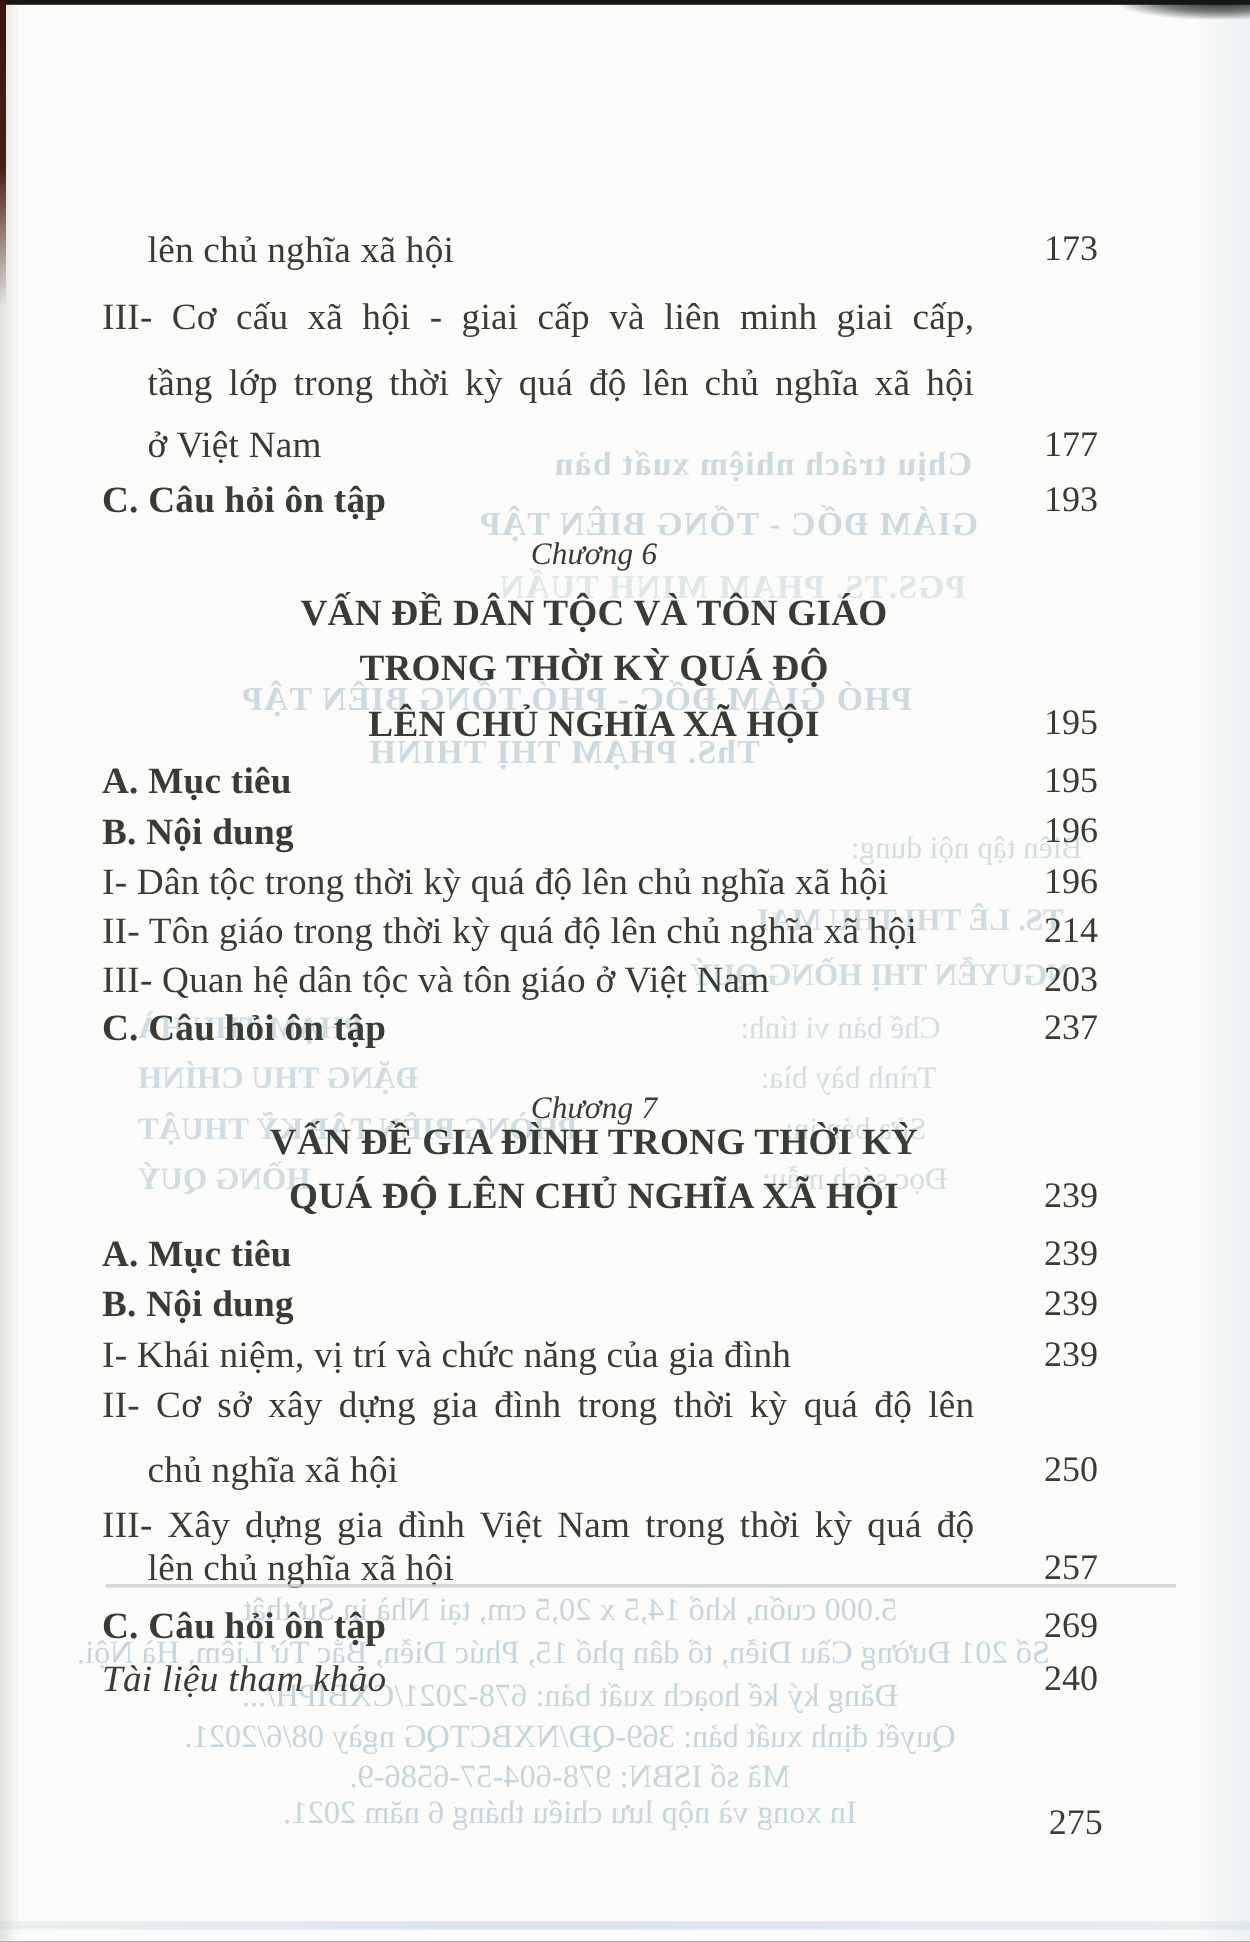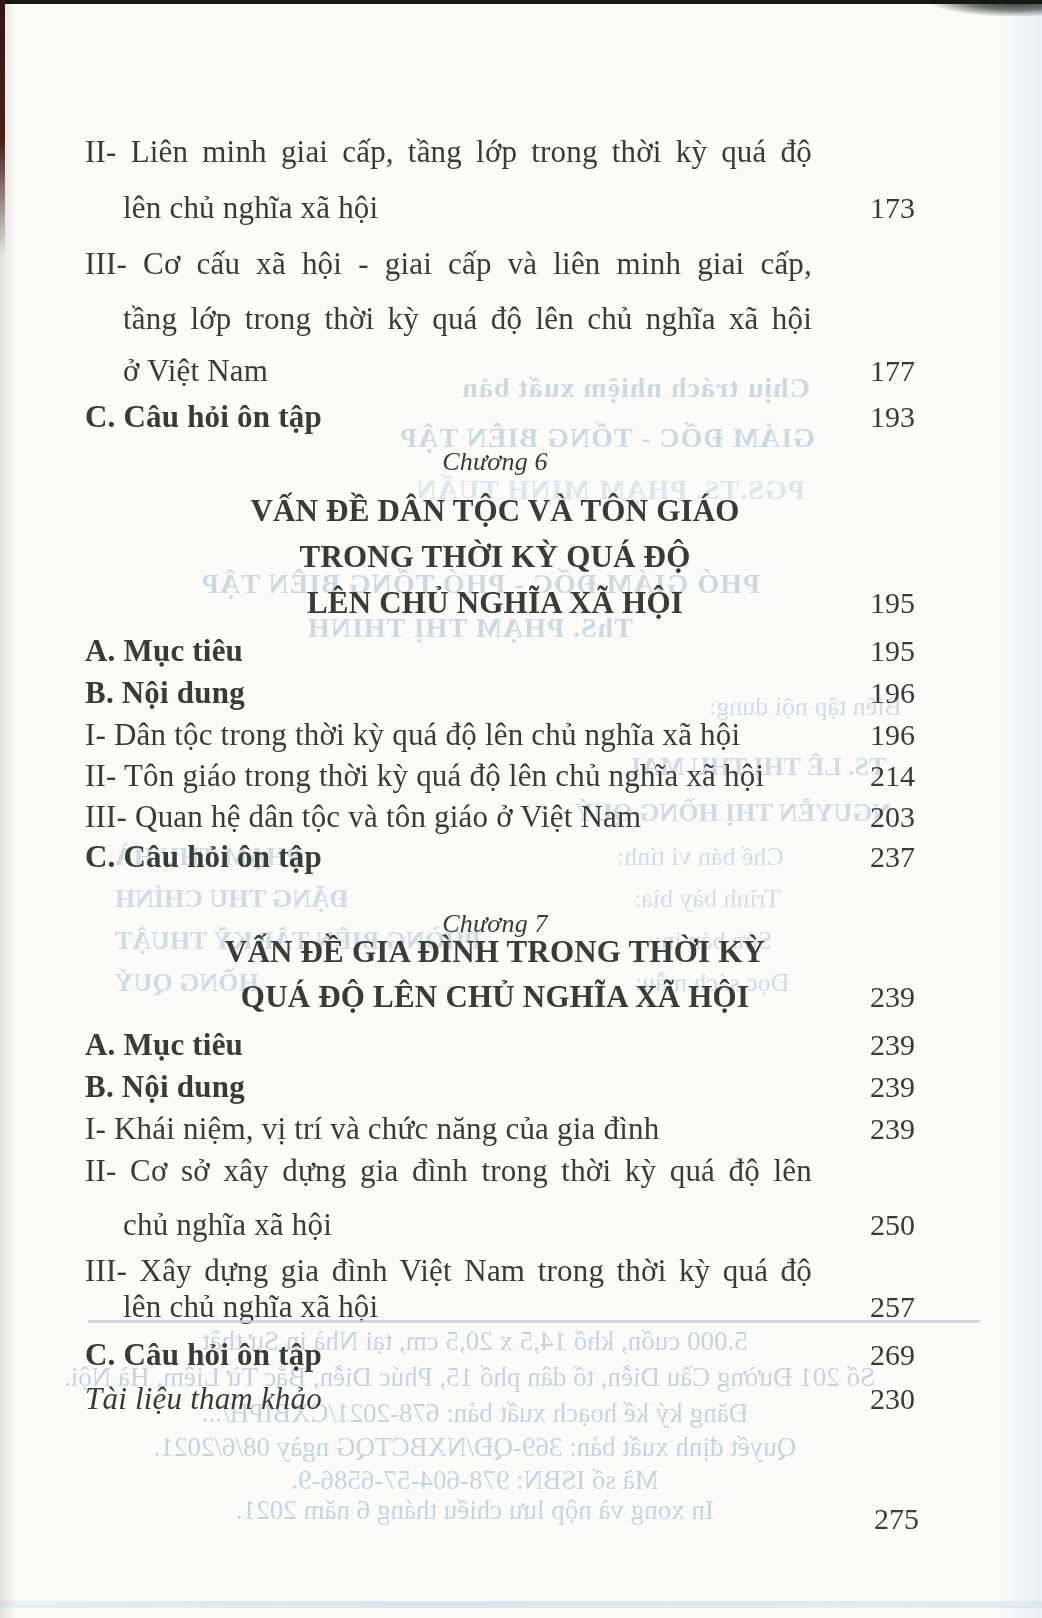--- a/index.html
+++ b/index.html
@@ -76,23 +76,20 @@
   <div class="g nm" style="top:926px;left:115px;">PHÒNG BIÊN TẬP KỸ THUẬT</div>
   <div class="g lbl" style="top:968px;right:252px;">Đọc sách mẫu:</div>
   <div class="g nm" style="top:968px;left:115px;">HỒNG QUÝ</div>
   <div class="g bot" style="top:1326px;">5.000 cuốn, khổ 14,5 x 20,5 cm, tại Nhà in Sự thật</div>
   <div class="g bot" style="top:1362px;">Số 201 Đường Cầu Diễn, tổ dân phố 15, Phúc Diễn, Bắc Từ Liêm, Hà Nội.</div>
   <div class="g bot" style="top:1398px;">Đăng ký kế hoạch xuất bản: 678-2021/CXBIPH/...</div>
   <div class="g bot" style="top:1432px;">Quyết định xuất bản: 369-QĐ/NXBCTQG ngày 08/6/2021.</div>
   <div class="g bot" style="top:1465px;">Mã số ISBN: 978-604-57-6586-9.</div>
   <div class="g bot" style="top:1495px;">In xong và nộp lưu chiểu tháng 6 năm 2021.</div>
 
-  <div class="row" style="top:133px;">
-    <span class="t j">II- Liên minh giai cấp, tầng lớp trong thời kỳ quá độ</span>
-  </div>
   <div class="row" style="top:189px;">
     <span class="t ind">lên chủ nghĩa xã hội</span>
     <span class="pg">173</span>
   </div>
   <div class="row" style="top:245px;">
     <span class="t j">III- Cơ cấu xã hội - giai cấp và liên minh giai cấp,</span>
   </div>
   <div class="row" style="top:300px;">
     <span class="t j ind">tầng lớp trong thời kỳ quá độ lên chủ nghĩa xã hội</span>
   </div>
@@ -183,18 +180,18 @@
   </div>
 
   <div class="rule"></div>
 
   <div class="row" style="top:1336px;">
     <span class="t b">C. Câu hỏi ôn tập</span>
     <span class="pg">269</span>
   </div>
   <div class="row" style="top:1380px;">
     <span class="t i">Tài liệu tham khảo</span>
-    <span class="pg">230</span>
+    <span class="pg">240</span>
   </div>
 
   <div class="folio">275</div>
 
 </div>
 
 </body></html>

